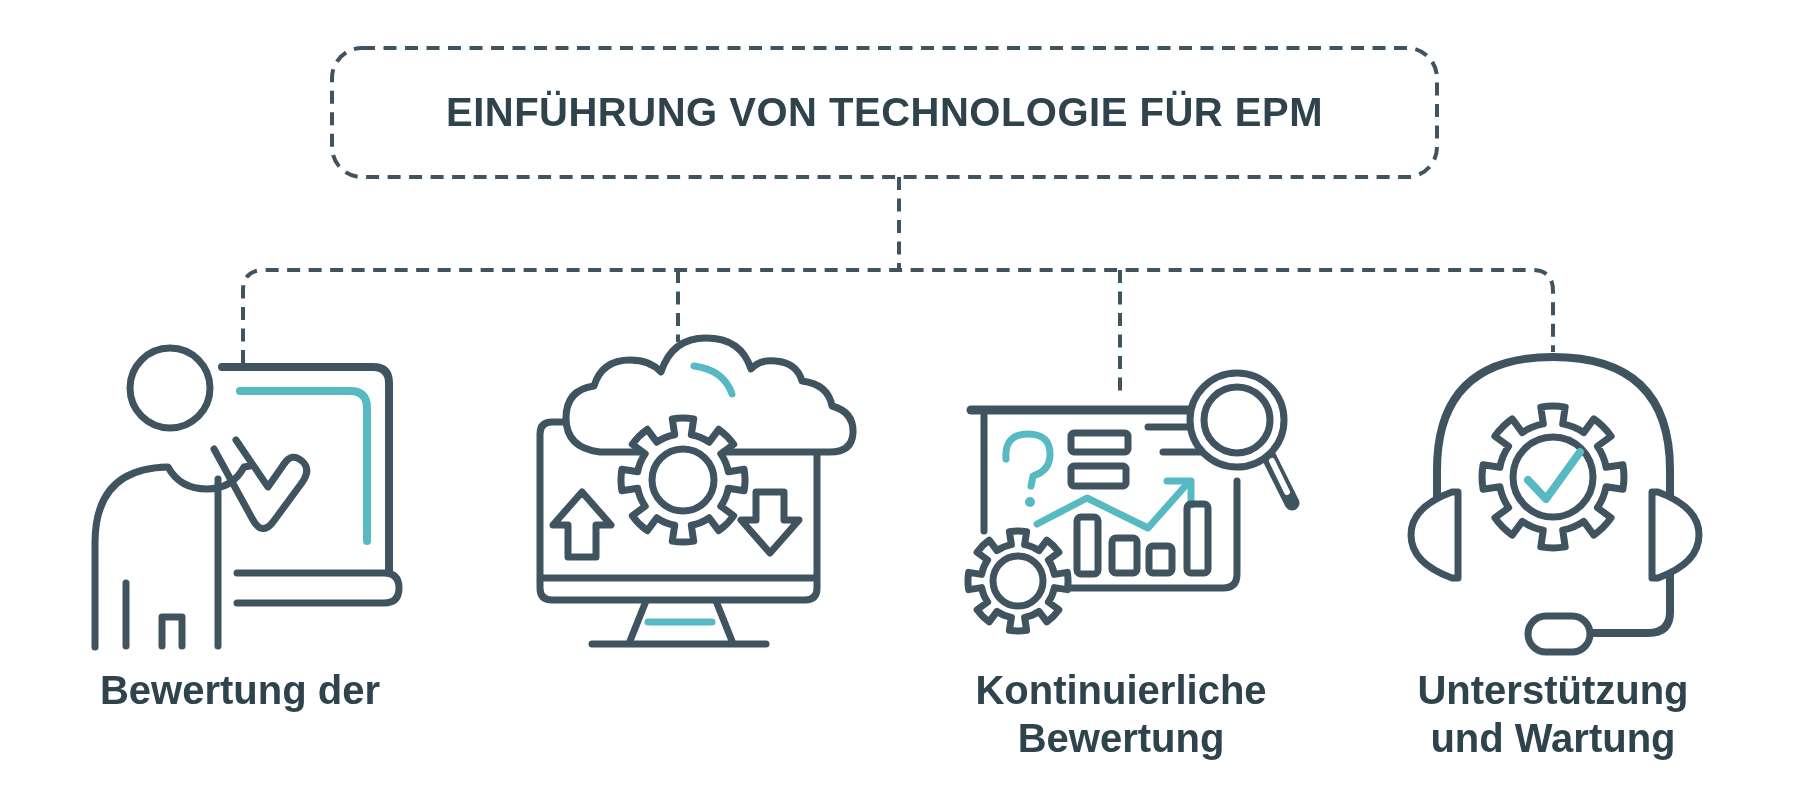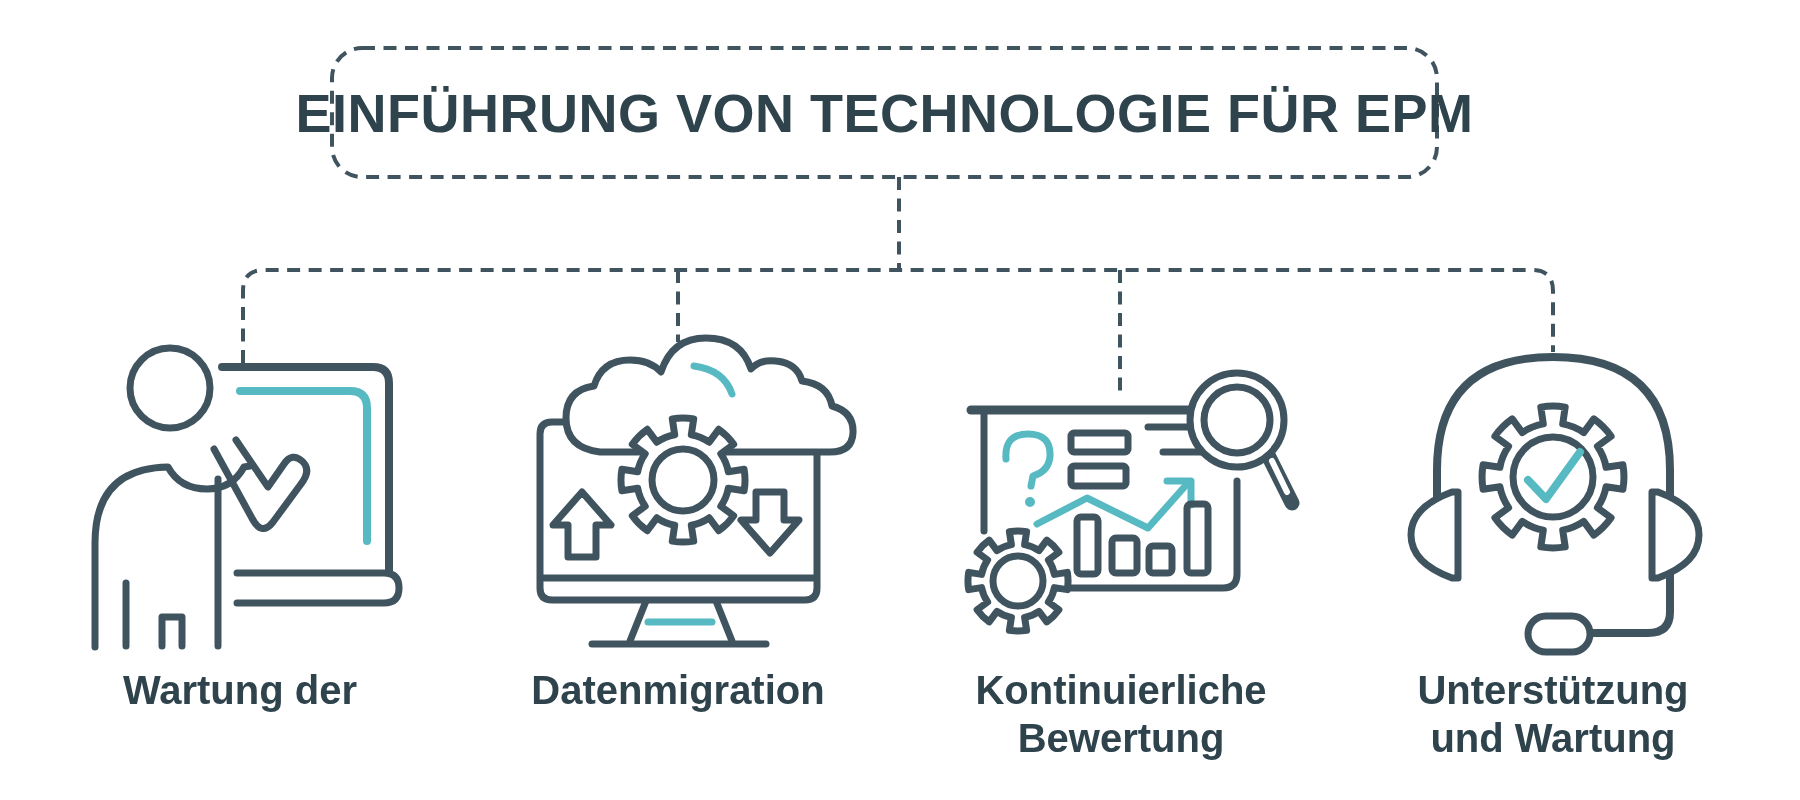--- a/index.html
+++ b/index.html
@@ -8,21 +8,21 @@
   svg{position:absolute;left:0;top:0;}
   .s{stroke:var(--line);fill:none;stroke-width:7;stroke-linecap:round;stroke-linejoin:round;}
   .thick{stroke-width:8;}
   .bar9{stroke-width:9;}
   .wf{fill:#fff;}
   .teal{stroke:var(--accent);}
   .tealfill{fill:var(--accent);stroke:none;}
   .dash{stroke:var(--line);fill:none;stroke-width:4;stroke-dasharray:13 8.5;stroke-linecap:butt;}
   .title{position:absolute;left:332px;top:48px;width:1105px;height:129px;
          display:flex;align-items:center;justify-content:center;
-         font-size:54px;font-weight:800;letter-spacing:.5px;color:var(--ink);white-space:nowrap;}
+         font-size:40px;font-weight:800;letter-spacing:.5px;color:var(--ink);white-space:nowrap;}
   .blabel{position:absolute;top:666px;width:440px;text-align:center;color:var(--ink);
           font-size:40px;font-weight:600;line-height:48px;}
 </style>
 </head>
 <body>
 
 <div id="stage">
 
   <svg width="1800" height="800" viewBox="0 0 1800 800">
 
@@ -91,24 +91,23 @@
       <rect class="s wf" x="1528" y="616" width="62" height="36" rx="18"></rect>
       <path class="s wf" d="M 1540.8 407.1 A 71 71 0 0 1 1565.2 407.1 L 1562.7 423.9 A 54 54 0 0 1 1583.7 432.6 L 1593.8 418.9 A 71 71 0 0 1 1611.1 436.2 L 1597.4 446.3 A 54 54 0 0 1 1606.1 467.3 L 1622.9 464.8 A 71 71 0 0 1 1622.9 489.2 L 1606.1 486.7 A 54 54 0 0 1 1597.4 507.7 L 1611.1 517.8 A 71 71 0 0 1 1593.8 535.1 L 1583.7 521.4 A 54 54 0 0 1 1562.7 530.1 L 1565.2 546.9 A 71 71 0 0 1 1540.8 546.9 L 1543.3 530.1 A 54 54 0 0 1 1522.3 521.4 L 1512.2 535.1 A 71 71 0 0 1 1494.9 517.8 L 1508.6 507.7 A 54 54 0 0 1 1499.9 486.7 L 1483.1 489.2 A 71 71 0 0 1 1483.1 464.8 L 1499.9 467.3 A 54 54 0 0 1 1508.6 446.3 L 1494.9 436.2 A 71 71 0 0 1 1512.2 418.9 L 1522.3 432.6 A 54 54 0 0 1 1543.3 423.9 Z"></path>
       <circle class="s wf" cx="1553" cy="477" r="40"></circle>
       <path class="s thick teal" d="M 1528 480 L 1546 499 L 1580 452"></path>
     </g>
   </svg>
 
   <div class="title">EINFÜHRUNG VON TECHNOLOGIE FÜR EPM</div>
 
   <div class="blabel" style="left:20px">
-    <div>Wartung der</div>
+    <div>Bewertung der</div>
   </div>
   <div class="blabel" style="left:458px">
-    <div>Datenmigration</div>
   </div>
   <div class="blabel" style="left:901px">
     <div>Kontinuierliche</div>
     <div>Bewertung</div>
   </div>
   <div class="blabel" style="left:1333px">
     <div>Unterstützung</div>
     <div>und Wartung</div>
   </div>
 </div>

